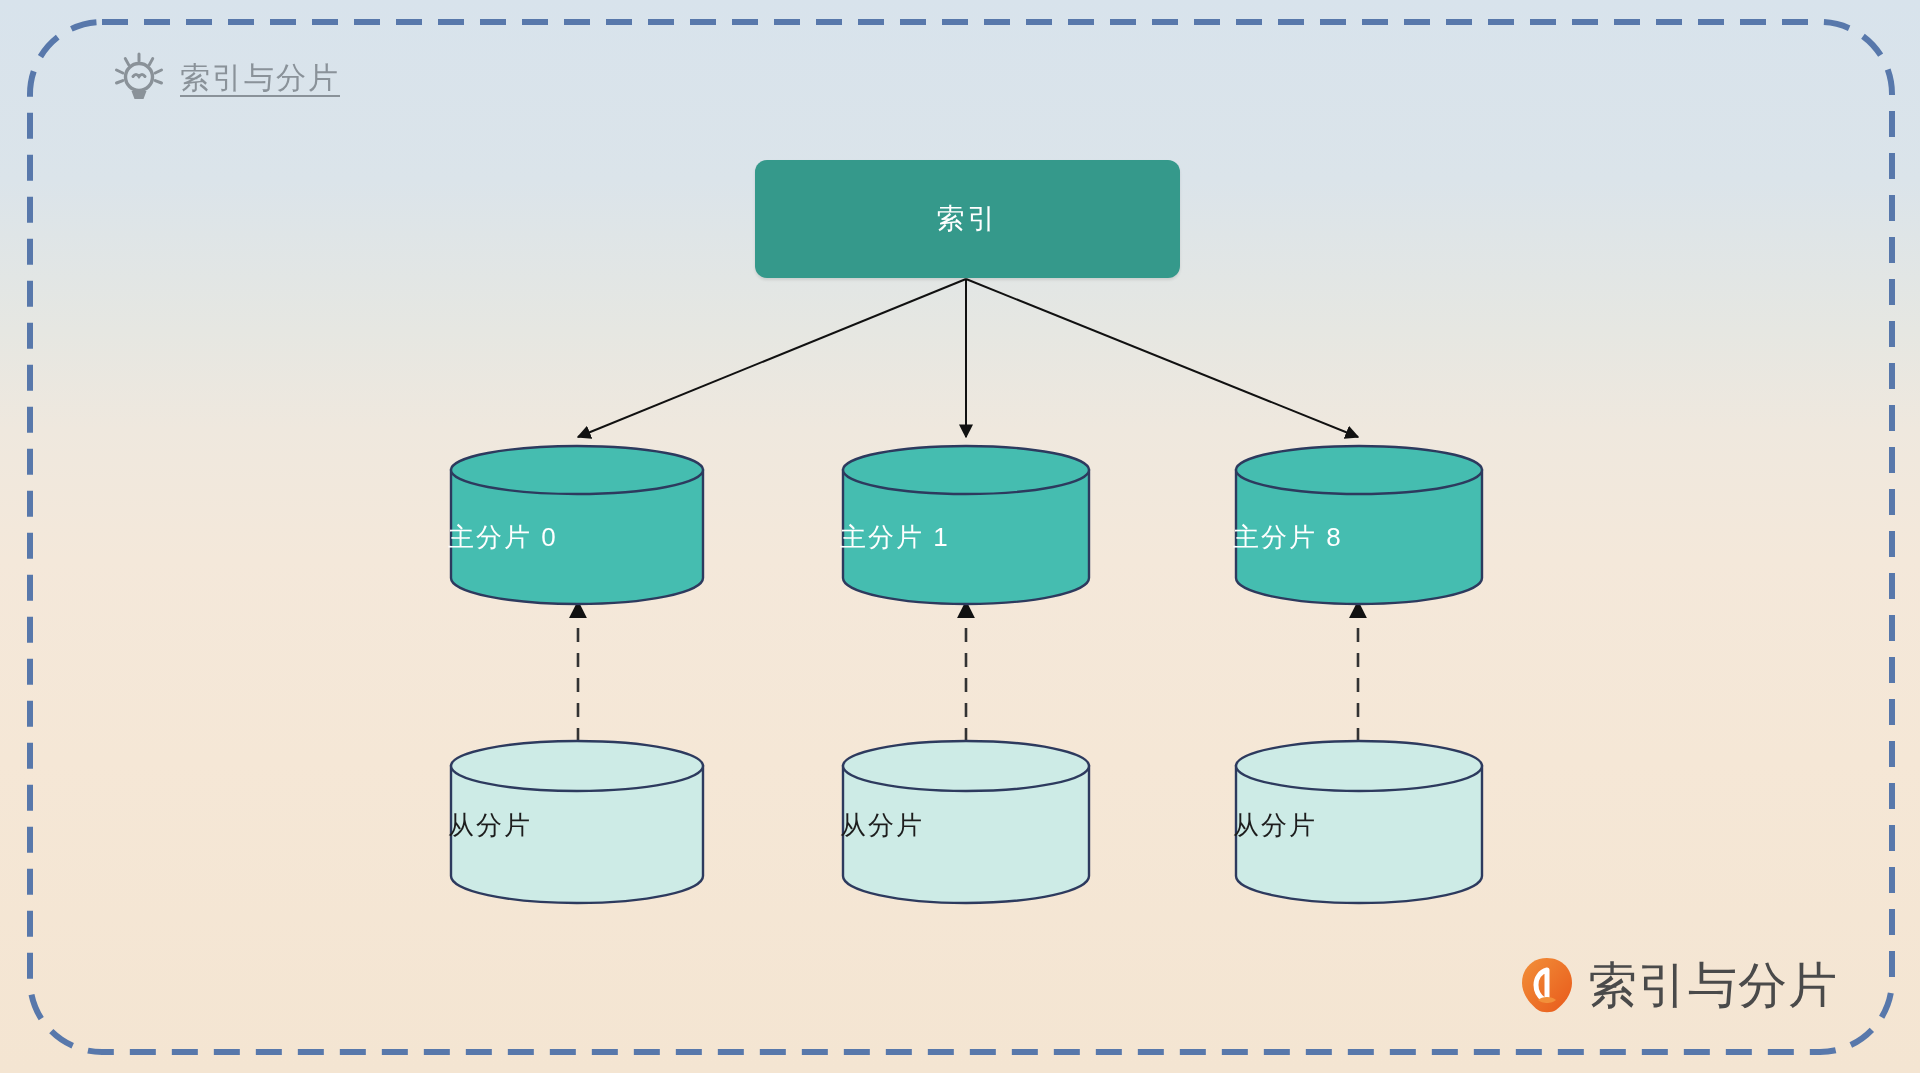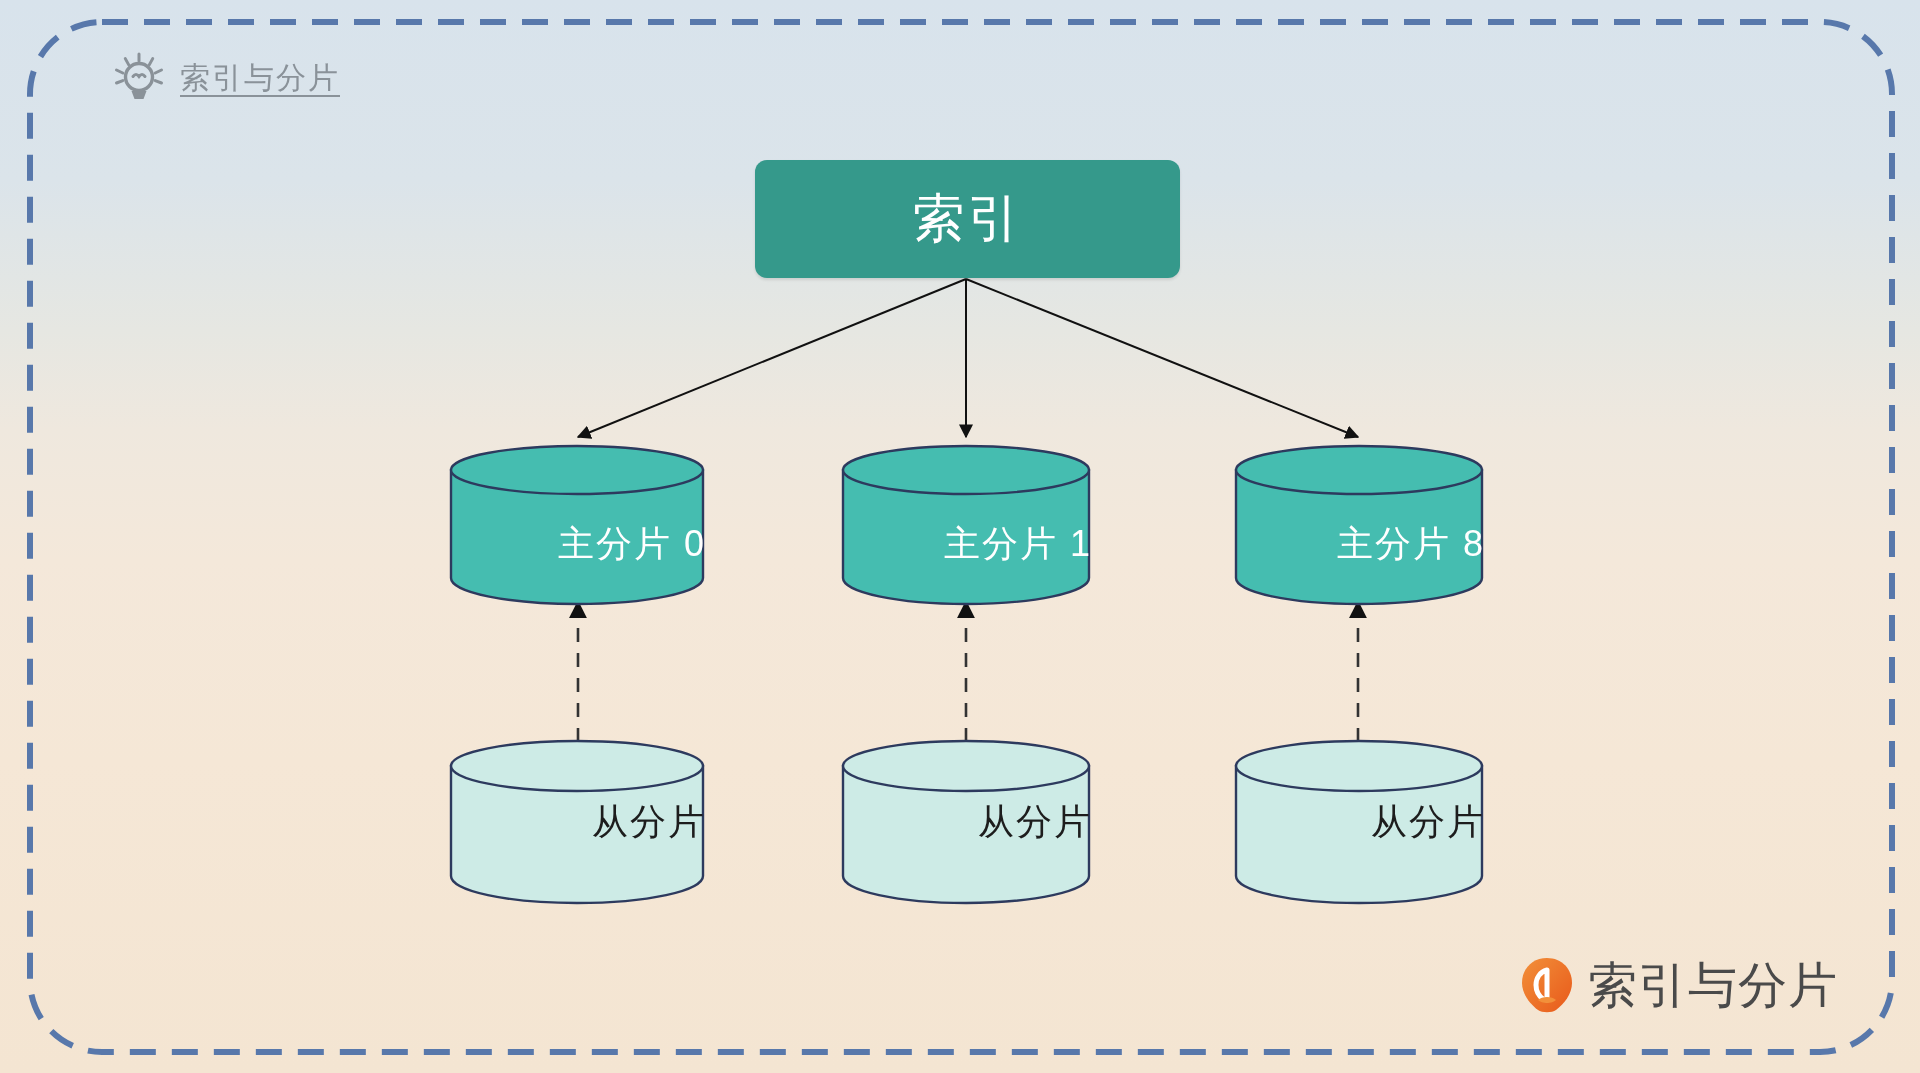--- a/index.html
+++ b/index.html
@@ -78,48 +78,48 @@
     height: 118px;
     background: #35998b;
     border-radius: 12px;
     display: flex;
     align-items: center;
     justify-content: center;
     box-shadow: 0 2px 3px rgba(0,0,0,0.10);
   }
   .index-box-label {
     color: #ffffff;
-    font-size: 52px;
+    font-size: 28px;
     letter-spacing: 3px;
   }
 
   
   .cyl {
     position: absolute;
   }
   .cyl svg {
     display: block;
     overflow: visible;
   }
   .cyl-label {
     position: absolute;
     left: 0;
     width: 100%;
-    text-align: right;
-    font-size: 36px;
+    text-align: left;
+    font-size: 26px;
     letter-spacing: 2px;
     pointer-events: none;
   }
   .cyl-primary .cyl-label {
     color: #ffffff;
     top: 76px;
   }
   .cyl-replica .cyl-label {
     color: #1d1d1d;
-    top: 60px;
+    top: 70px;
   }
 
   
   .logo {
     position: absolute;
     left: 1518px;
     top: 956px;
     display: flex;
     align-items: center;
     gap: 12px;

